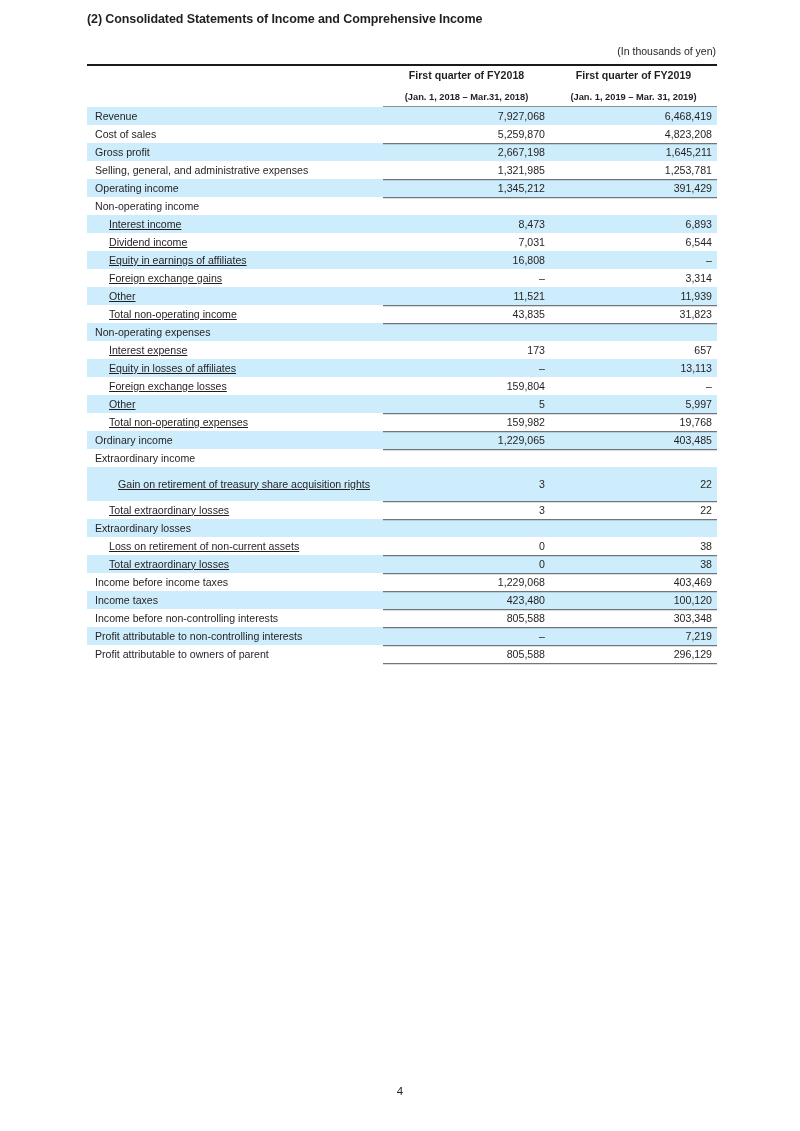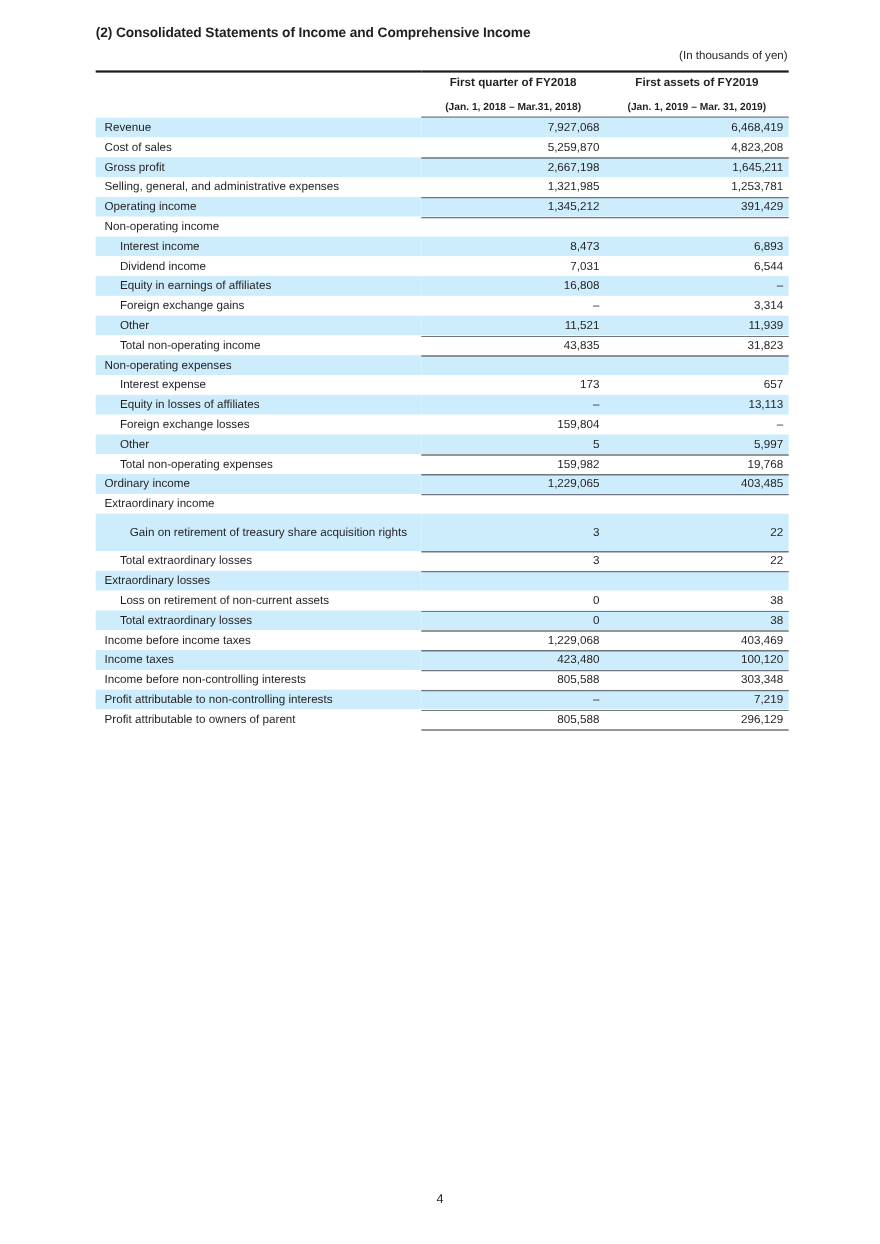--- a/index.html
+++ b/index.html
@@ -17,21 +17,21 @@
   }
   .page {
     position: absolute;
     left: 0; top: 0;
     width: 800px;
     height: 1131px;
   }
   .doc-title {
     position: absolute;
     left: 87px;
-    top: 23px;
+    top: 12px;
     font-size: 12.5px;
     font-weight: bold;
     letter-spacing: -0.1px;
     white-space: nowrap;
   }
   .units-note {
     position: absolute;
     right: 84px;
     top: 45px;
     font-size: 10.5px;
@@ -71,21 +71,21 @@
   tbody tr { height: 18px; }
   tbody td {
     padding: 0;
     font-size: 10.6px;
     line-height: 1.26;
     vertical-align: middle;
     height: 18px;
   }
   td.lbl { padding-left: 8px; }
   td.lbl.ind1 { padding-left: 8px; }
-  td.lbl.ind2 { padding-left: 22px; }
+  td.lbl.ind2 { padding-left: 22px; text-decoration: underline; }
   td.num {
     text-align: right;
     padding-right: 5px;
     white-space: nowrap;
   }
   tr.shade td { background: #cdedfc; }
   tr.plain td { background: #ffffff; }
   
   tr.ruled td.num { box-shadow: inset 0 1.3px 0 0 #6f767e; }
   tr.tall { height: 30px; }
@@ -132,21 +132,21 @@
       <tr class="rule-top">
         <td colspan="3"></td>
       </tr>
       <tr>
         <th class="hd-label"></th>
         <th class="hd-col">
           <span class="hd-line1">First quarter of FY2018</span>
           <span class="hd-line2">(Jan. 1, 2018 – Mar.31, 2018)</span>
         </th>
         <th class="hd-col">
-          <span class="hd-line1">First assets of FY2019</span>
+          <span class="hd-line1">First quarter of FY2019</span>
           <span class="hd-line2">(Jan. 1, 2019 – Mar. 31, 2019)</span>
         </th>
       </tr>
     </thead>
     <tbody id="fin-body">
         <tr class="shade">
           <td class="lbl ind1">Revenue</td>
           <td class="num">7,927,068</td>
           <td class="num">6,468,419</td>
         </tr>

